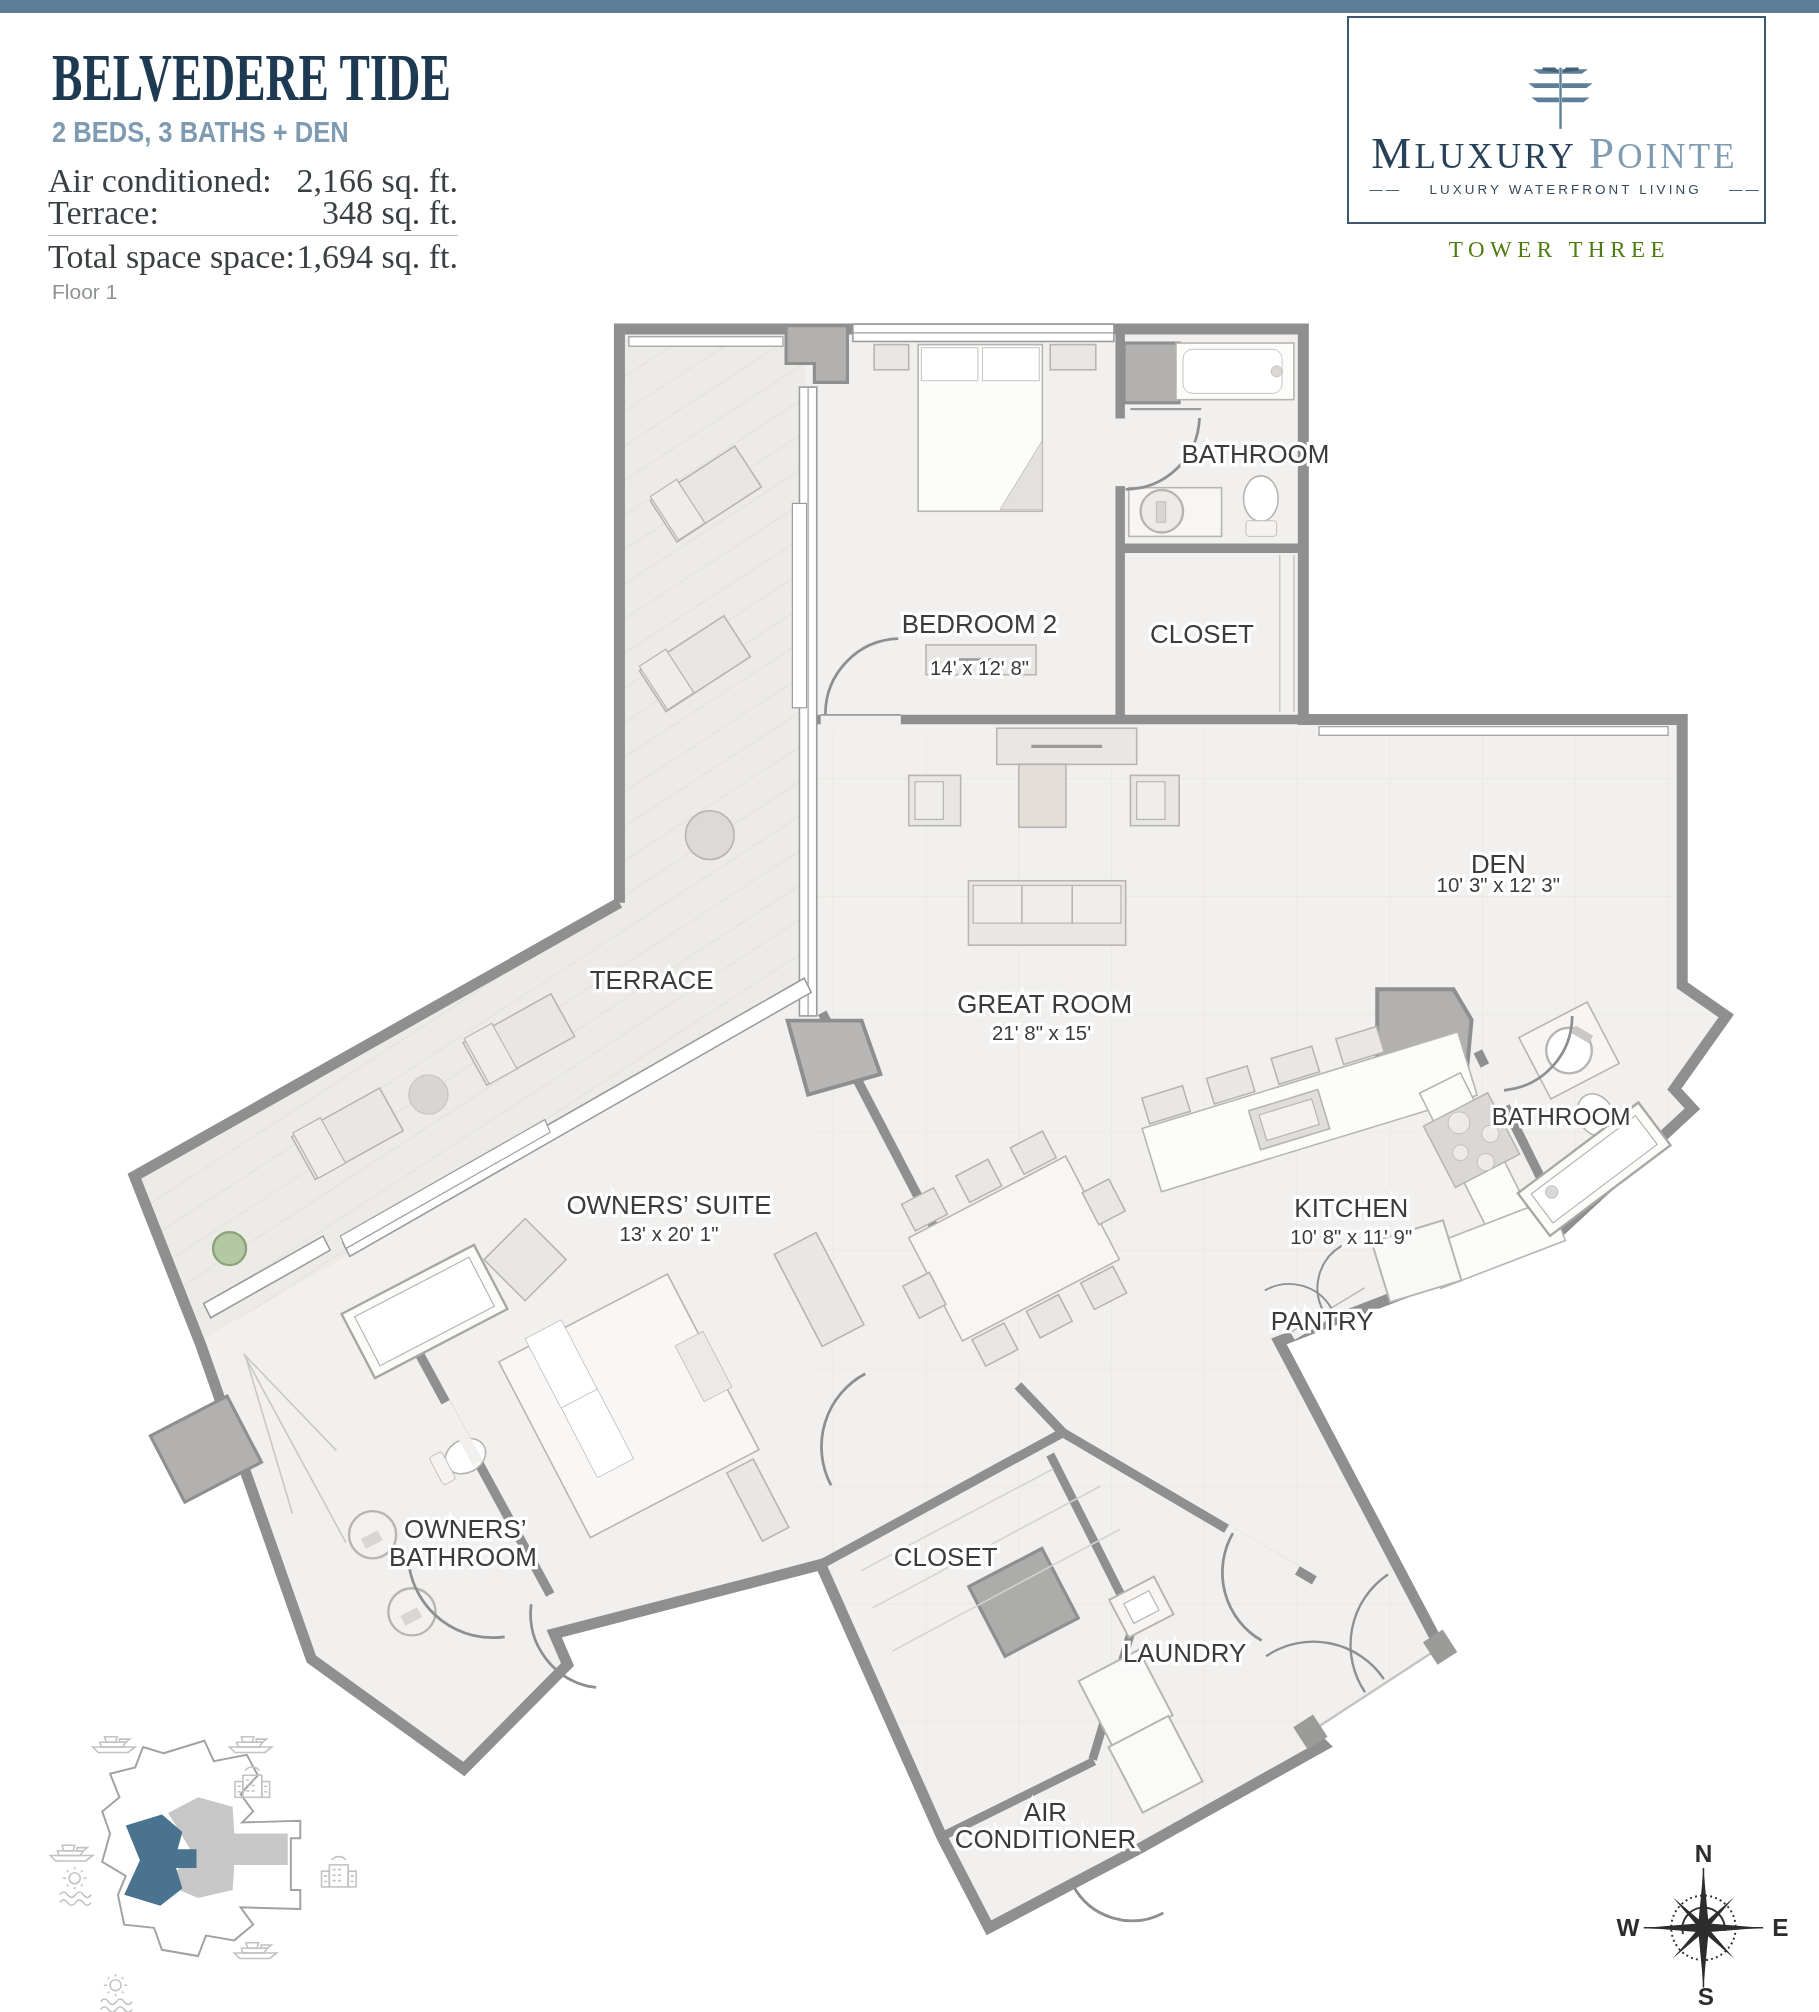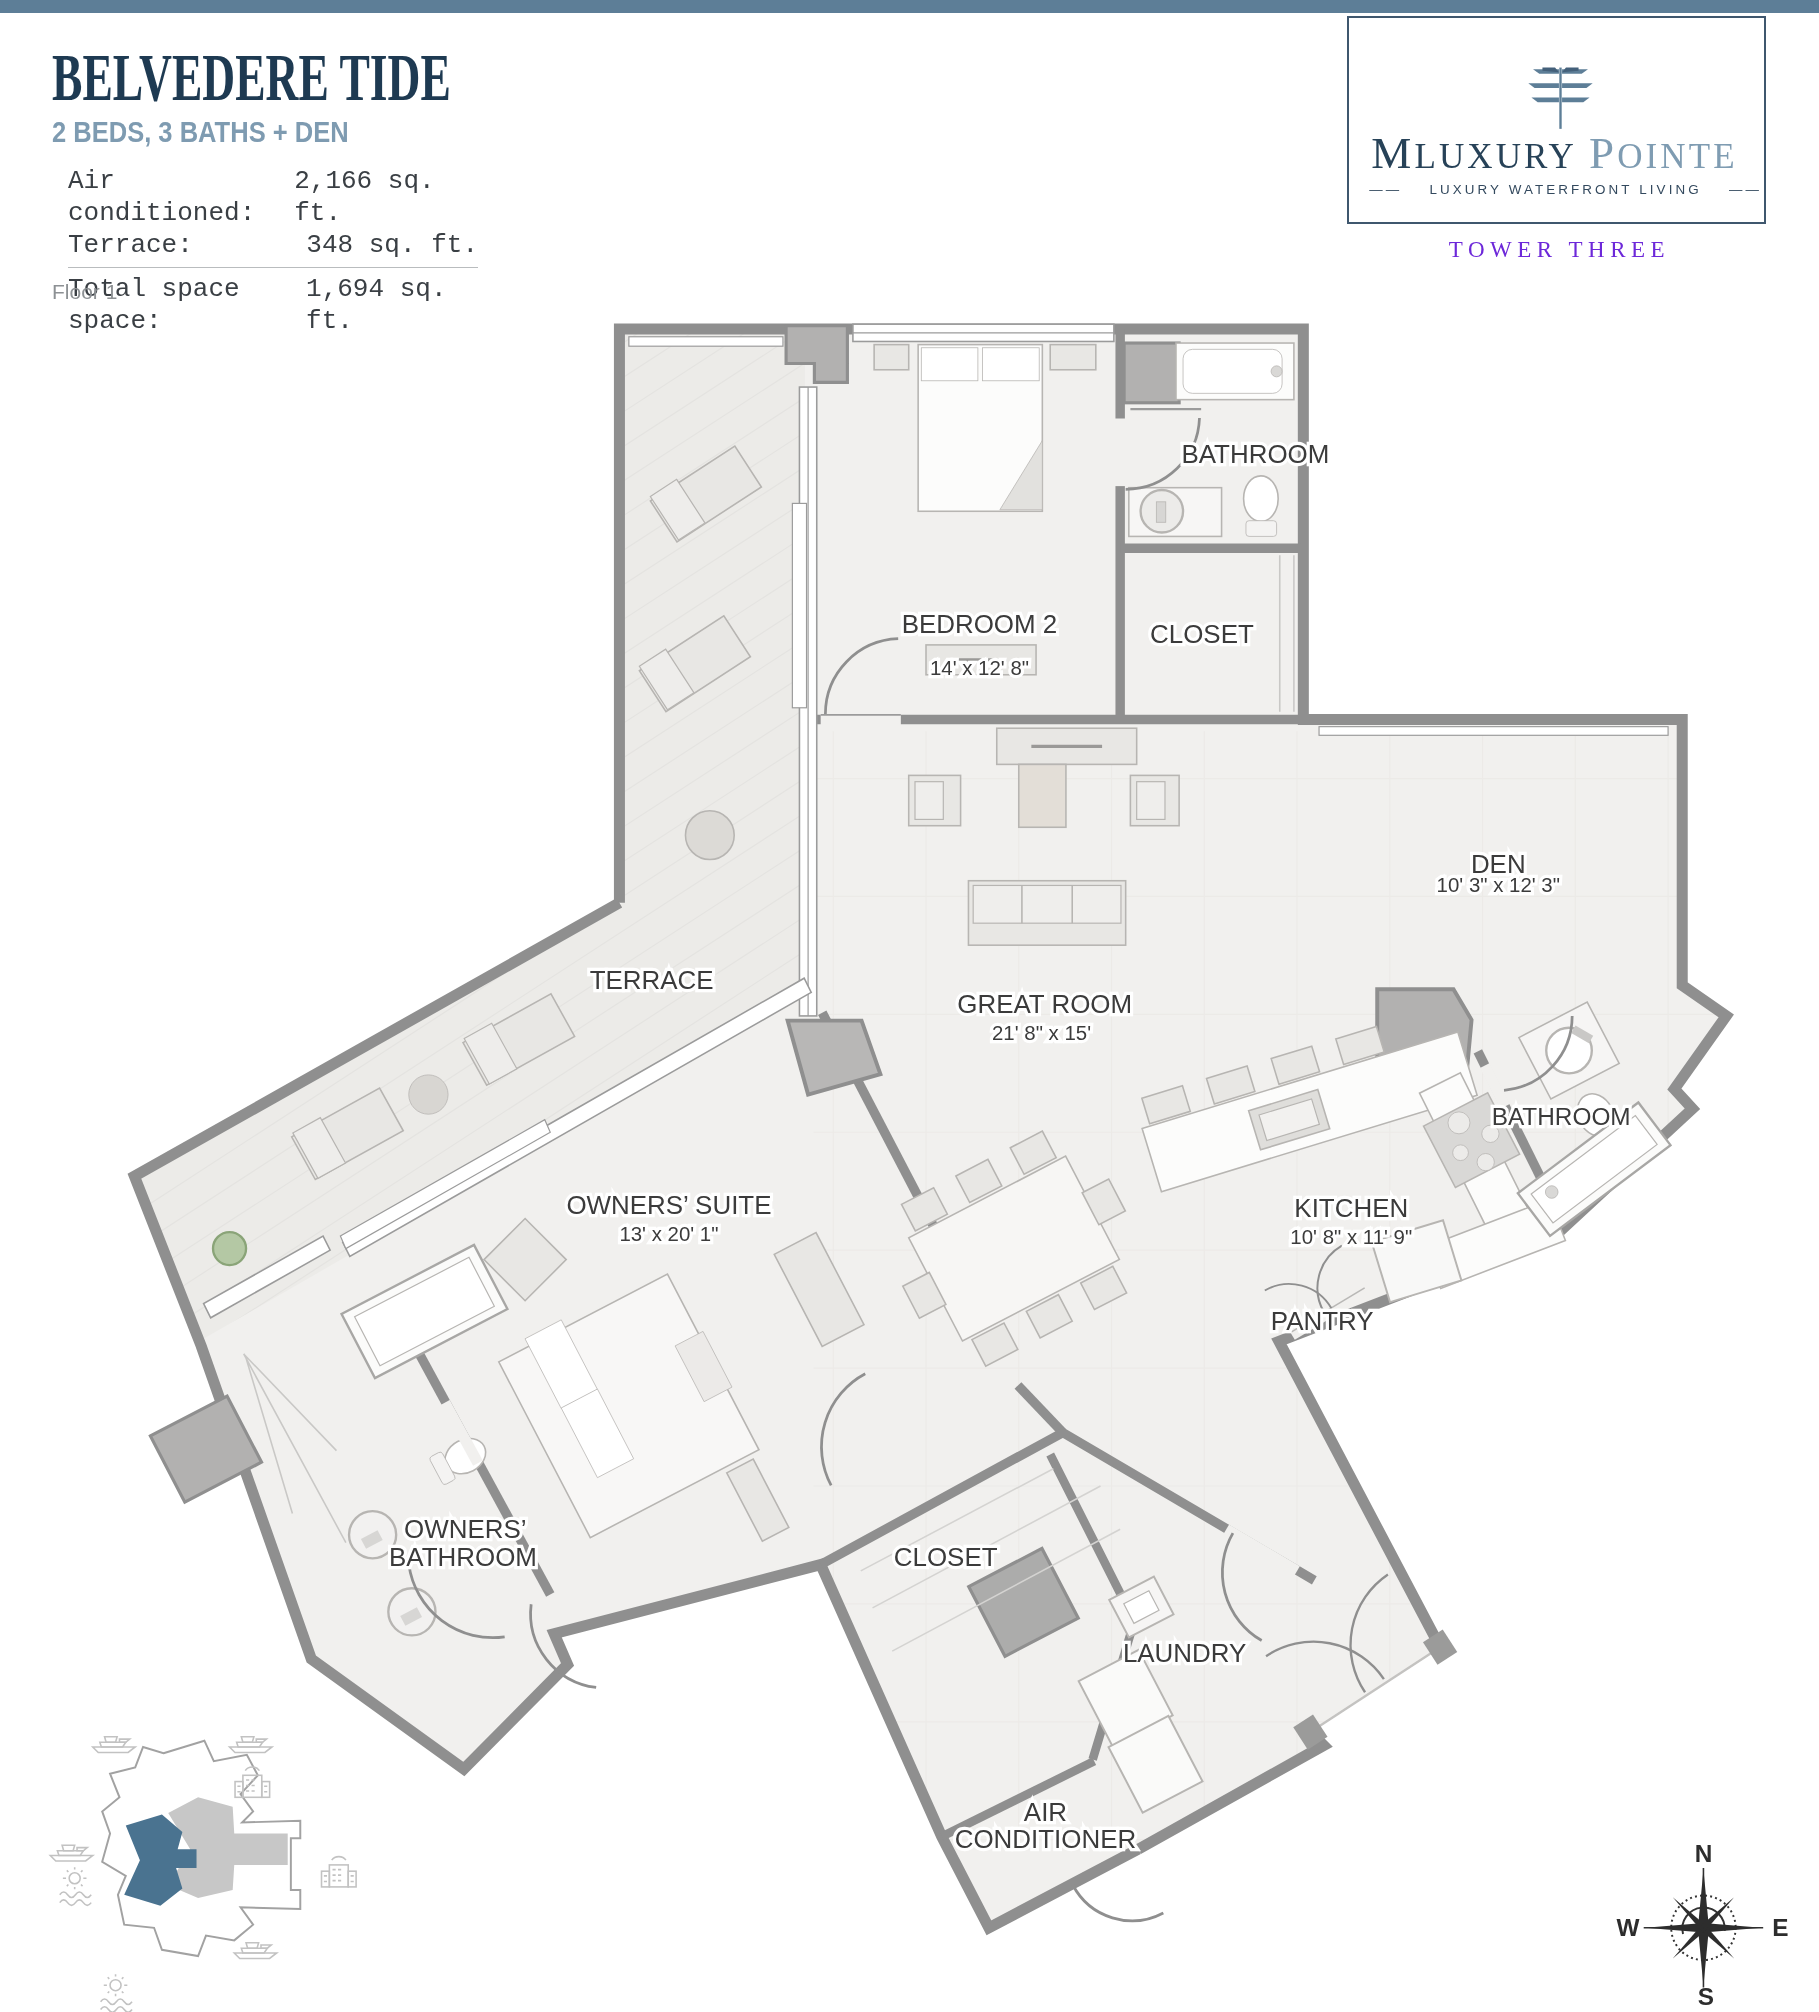--- a/index.html
+++ b/index.html
@@ -1,26 +1,26 @@
 <!DOCTYPE html>
 <html style="font-size:12.6px"><head><meta charset="utf-8">
 <style>
 html,body{margin:0;padding:0;width:1819px;height:2013px;background:#ffffff;overflow:hidden;position:relative}
 .hdr{position:absolute;left:0;top:0;width:1819px;height:12.6px;background:#5d7e97}
 .t1{position:absolute;left:52px;top:38px;font-family:"Liberation Serif",serif;font-weight:bold;font-size:68px;color:#1e3a52;transform:scale(0.67,1);transform-origin:left top;white-space:nowrap}
 .t2{position:absolute;left:52px;top:116px;font-family:"Liberation Sans",sans-serif;font-weight:bold;font-size:29px;color:#7e9bb1;transform:scale(0.88,1);transform-origin:left top}
-.stats{position:absolute;left:68px;top:165px;width:410px;font-family:Liberation Mono, monospace;font-size:26px;color:#3a3f44}
+.stats{position:absolute;left:48px;top:165px;width:410px;font-family:Liberation Serif, serif;font-size:34px;color:#3a3f44}
 .srow{display:flex;justify-content:space-between;line-height:32px}
 .sline{border-top:1.6px solid #b9bcbe;margin:5.5px 0}
 .floor{position:absolute;left:52px;top:280px;font-family:Liberation Sans, sans-serif;font-size:21px;color:#8d9194}
 .lgbox{position:absolute;left:1347px;top:15.7px;width:415px;height:204px;border:2.4px solid #3f576e;background:#fff}
 .lgname{position:absolute;left:1347px;top:127px;width:415px;text-align:center;font-family:"Liberation Serif",serif;font-size:45px;color:#274258;letter-spacing:3.1px;white-space:nowrap}
 .lgname .pt{color:#7f9cb2}
 .lgsub{position:absolute;left:1347px;top:182px;width:415px;text-align:right;font-family:"Liberation Sans",sans-serif;font-size:13.4px;color:#33495e;letter-spacing:3.1px}
-.tower{position:absolute;left:1347px;top:237px;width:425px;text-align:center;font-family:"Liberation Serif",serif;font-size:23px;color:#6d28d9;letter-spacing:5.5px}
+.tower{position:absolute;left:1347px;top:237px;width:425px;text-align:center;font-family:"Liberation Serif",serif;font-size:23px;color:#4d7c0f;letter-spacing:5.5px}
 </style></head>
 <body>
 
 <div class="hdr"></div>
 
 <div class="t1">BELVEDERE TIDE</div>
 
 <div class="t2">2 BEDS, 3 BATHS + DEN</div>
 
 <div class="stats">

